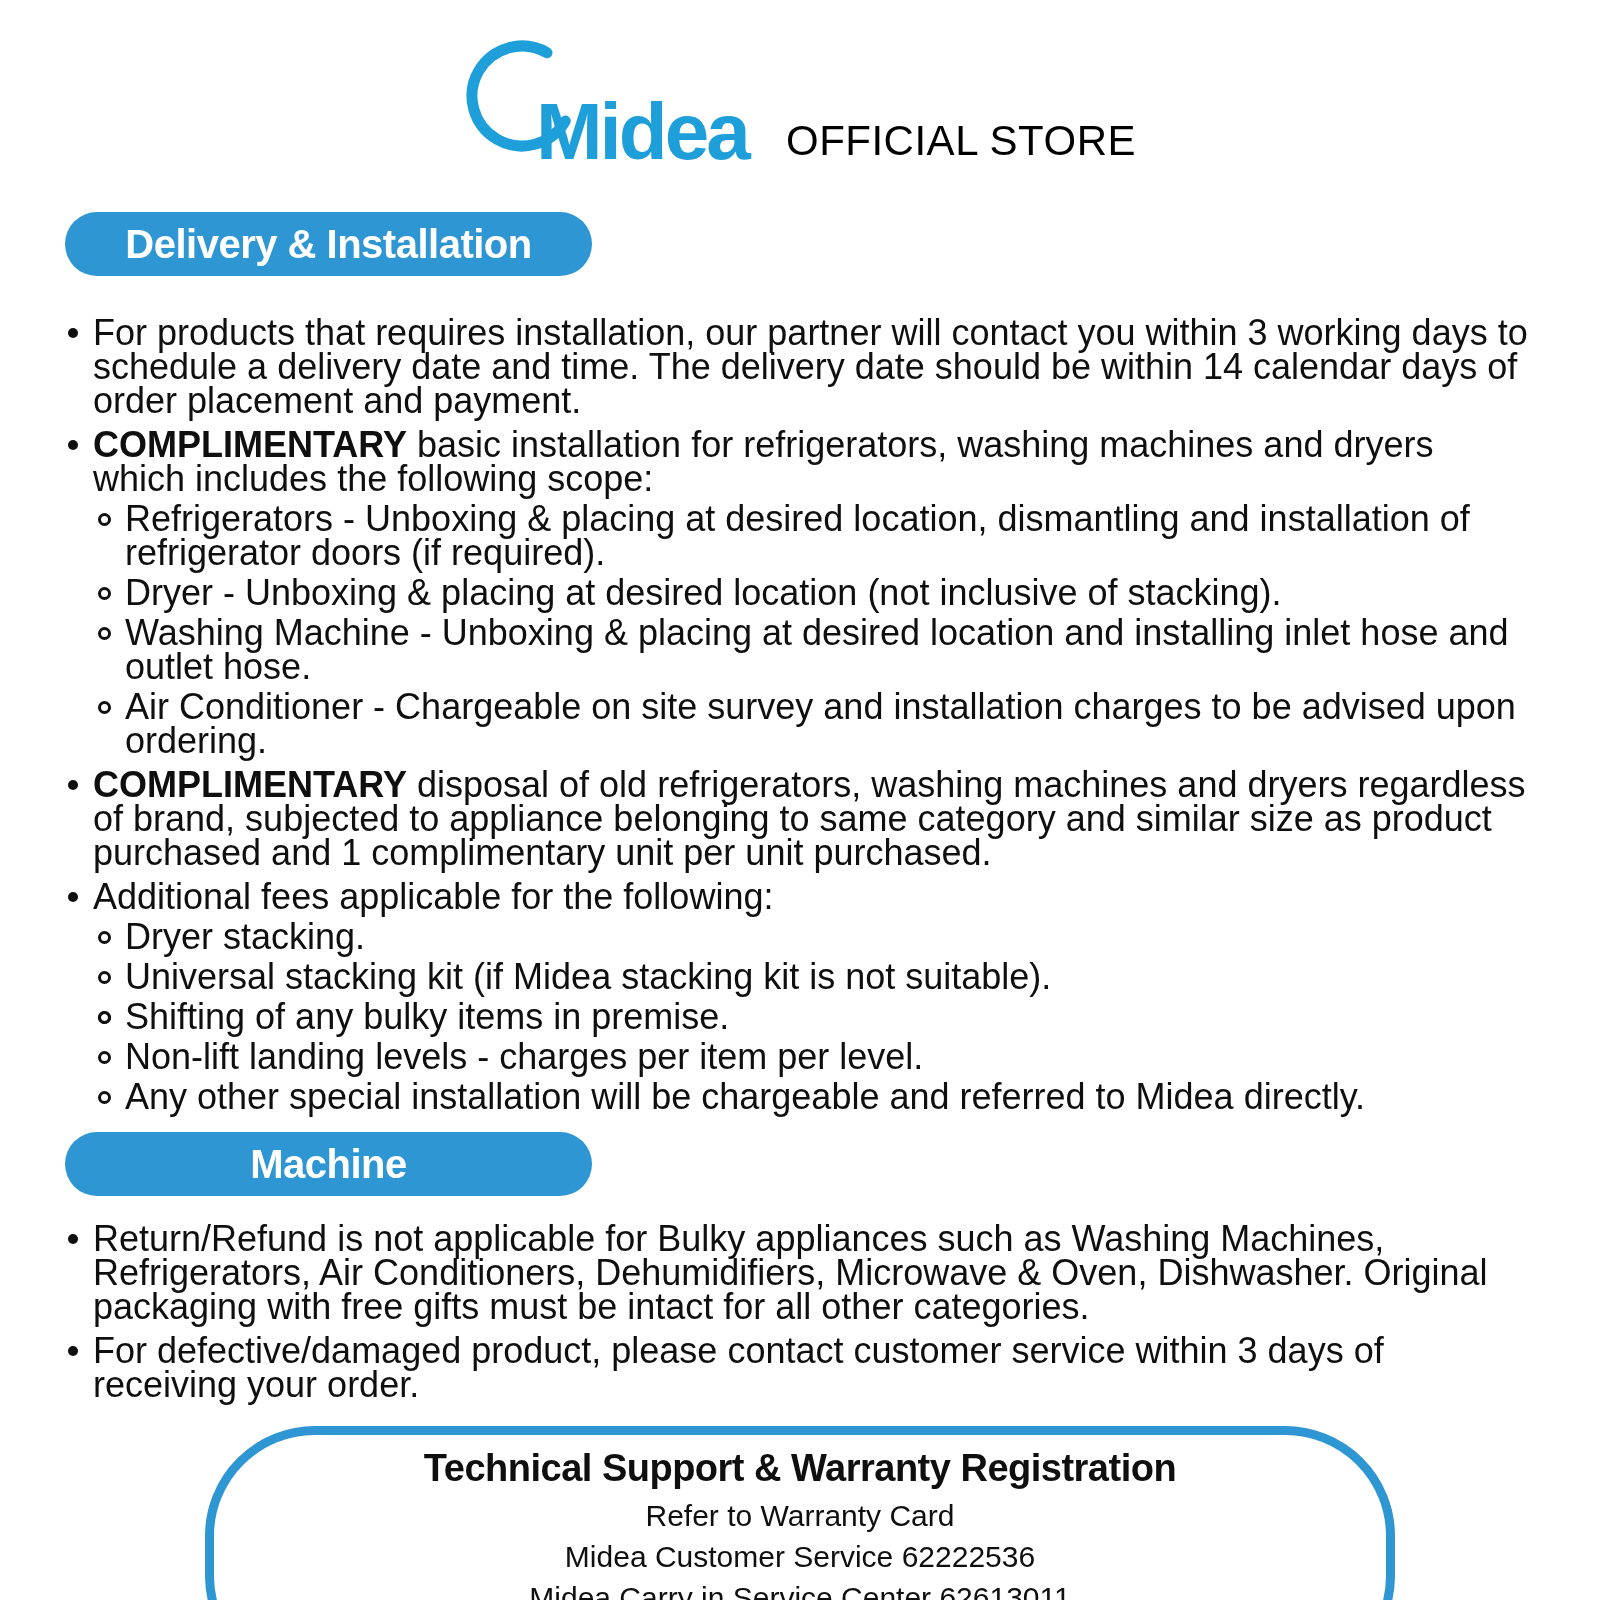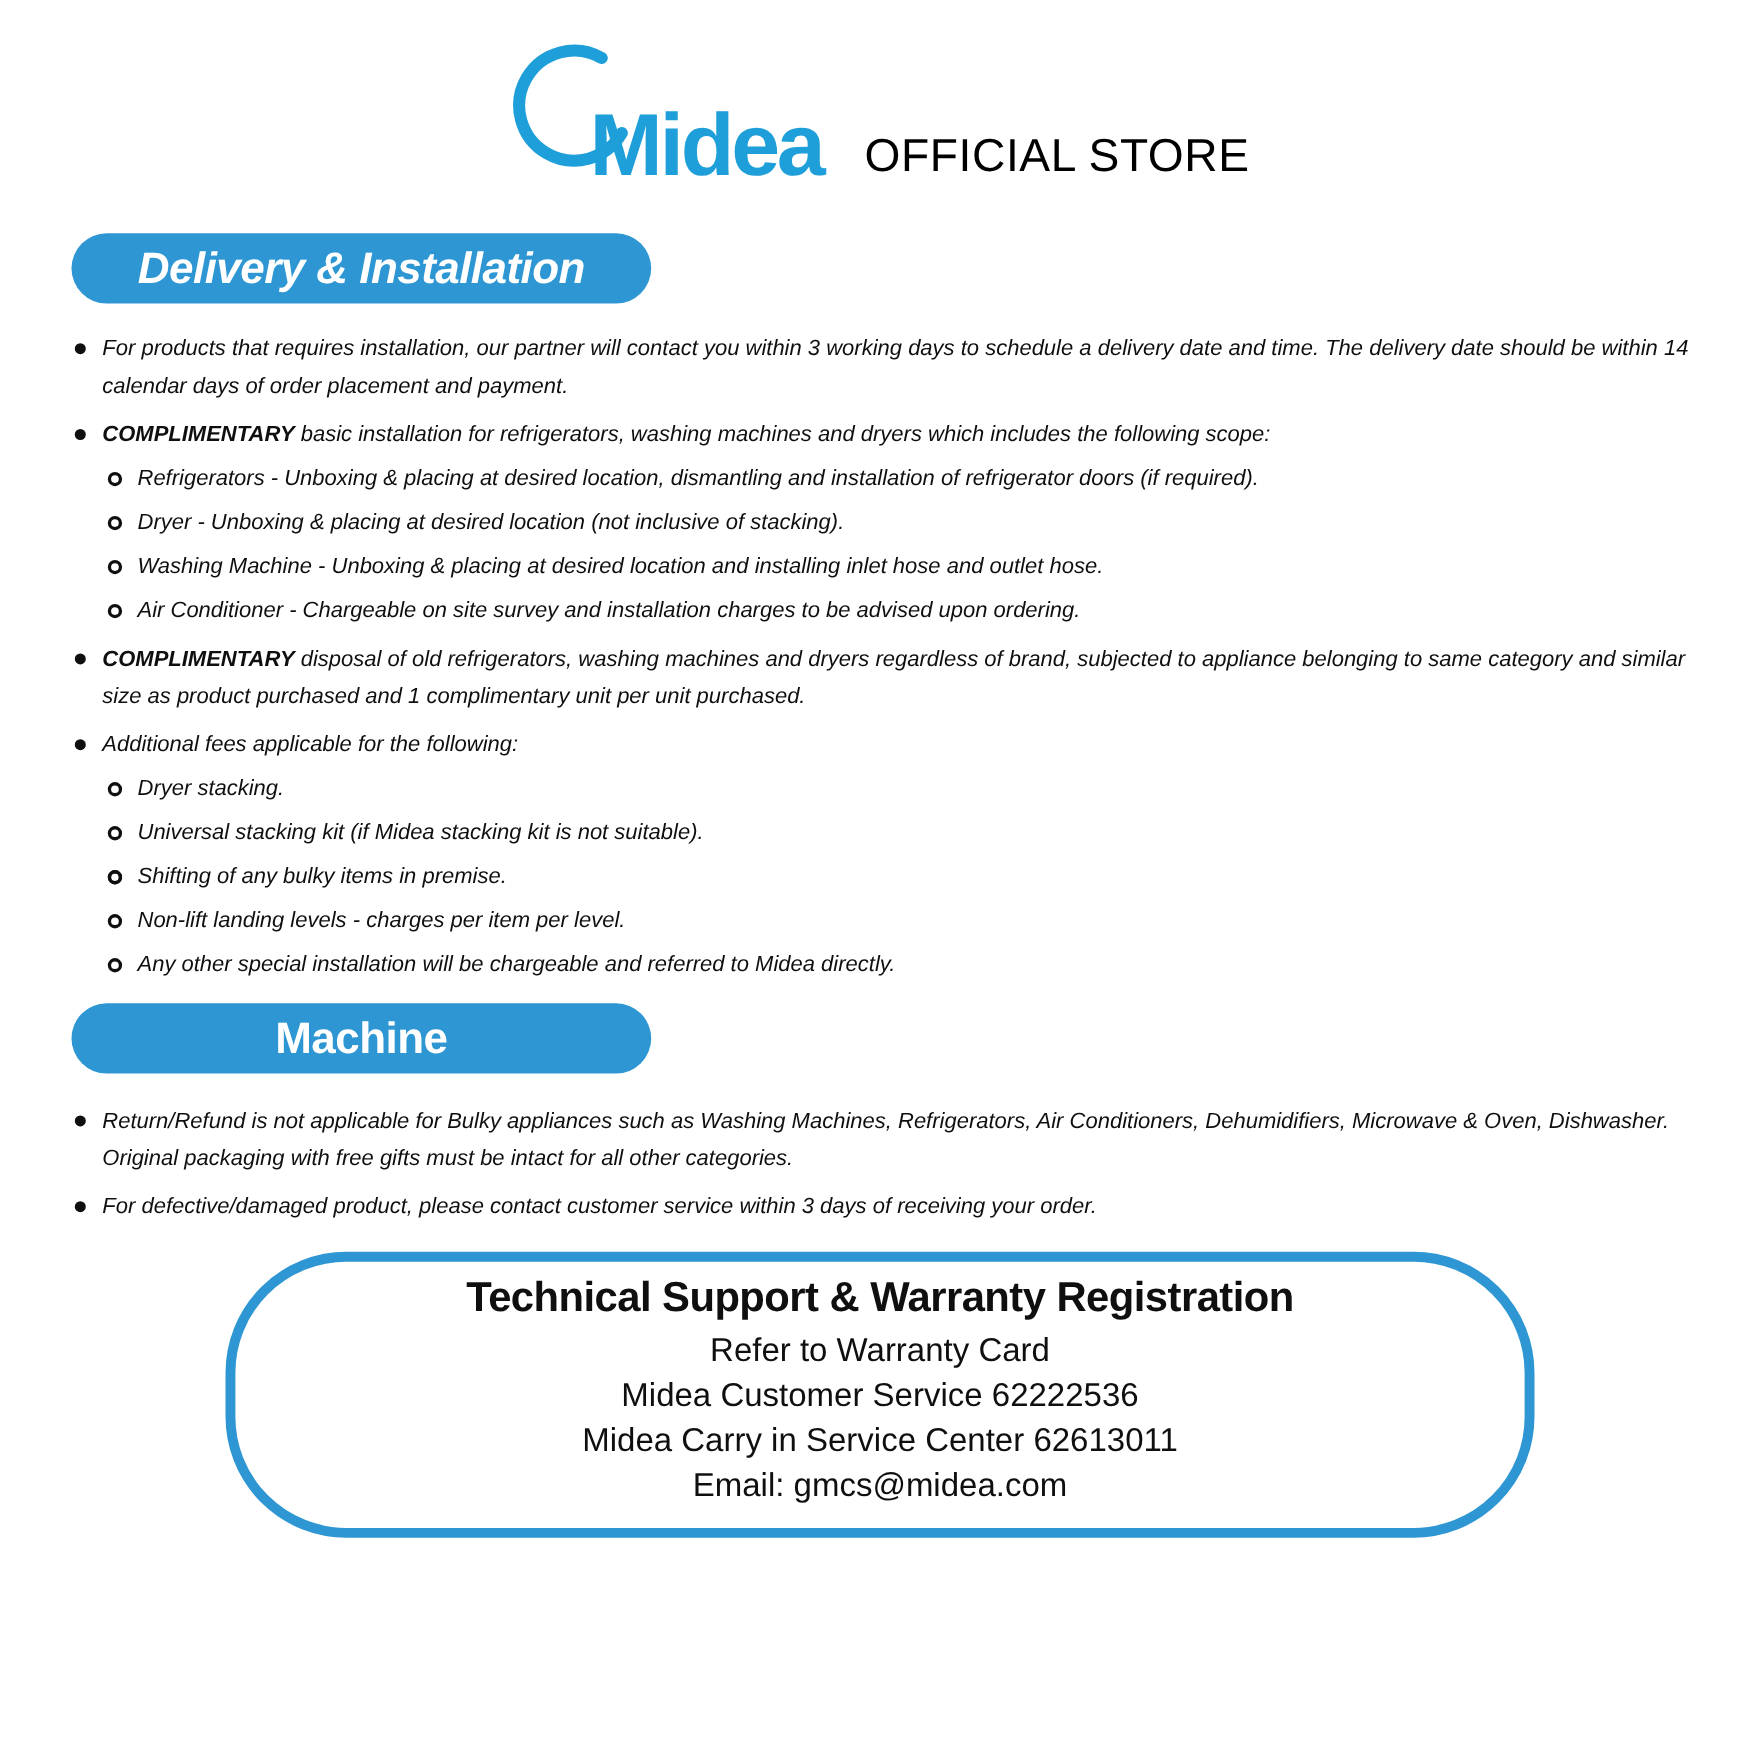--- a/index.html
+++ b/index.html
@@ -72,31 +72,30 @@
     padding: 0 26px;
     border-radius: 32px;
     background: var(--blue);
     color: #ffffff;
     font-size: 40px;
     font-weight: bold;
     letter-spacing: -0.5px;
     text-align: center;
     white-space: nowrap;
   }
-  .pill-delivery { margin: 0 0 24px 0; font-style: italic; }
+  .pill-delivery { margin: 0 0 40px 0; }
   .pill-returns  { margin: 18px 0 26px 0; }
 
   
   ul.list {
     list-style: none;
     margin: 0;
     padding: 0;
-    font-size: 20px;
+    font-size: 36px;
     line-height: 34px;
-    font-style: italic;
   }
   ul.level2 { margin: 6px 0 0 2px; }
   li.li1 {
     position: relative;
     padding-left: 28px;
     margin-bottom: 10px;
   }
   li.li2 {
     position: relative;
     padding-left: 30px;

